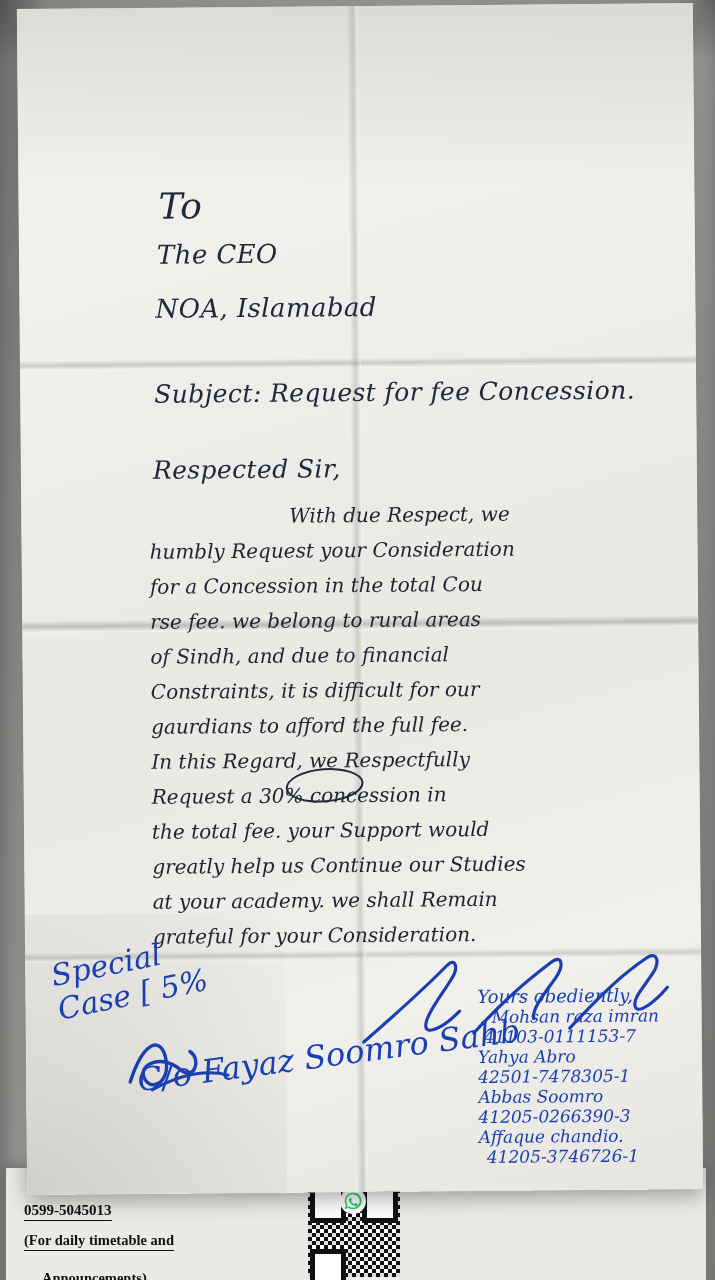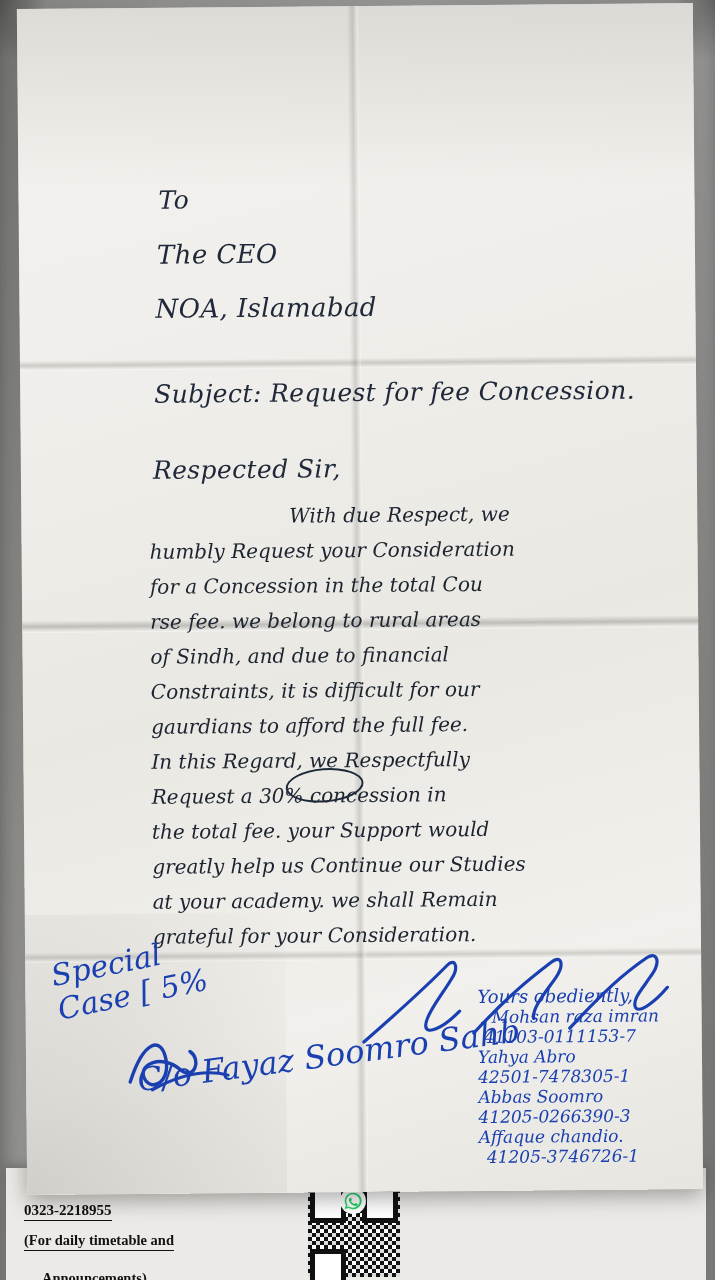--- a/index.html
+++ b/index.html
@@ -253,41 +253,41 @@
 <body>
 
 <div id="page">
 
   <div class="desk"></div>
   <div class="desk-shadow-left"></div>
   <div class="desk-shadow-right"></div>
   <div class="desk-shadow-top"></div>
 
   <div class="underpage">
-    <div class="contact-line">0323-2218955</div>
+    <div class="contact-line">0599-5045013</div>
     <div class="note-line1">(For daily timetable and</div>
     <div class="note-line2">Announcements)</div>
   </div>
   <div class="qr"></div>
   <div class="qr-bl"></div>
   <div class="qr-wa">
     <svg viewBox="0 0 24 24" aria-hidden="true">
         <path fill="#25D366" d="M12 2a10 10 0 00-8.6 15l-1.3 4.7 4.8-1.3A10 10 0 1012 2zm0 2a8 8 0 11-4.2 14.8l-.4-.2-2.6.7.7-2.5-.2-.4A8 8 0 0112 4zm-3.3 4.3c-.2 0-.5.1-.7.4-.3.3-.9.9-.9 2.1s1 2.4 1.1 2.6c.1.2 1.8 2.9 4.5 3.9 2.2.8 2.6.7 3.1.6.5 0 1.5-.6 1.7-1.2.2-.6.2-1.1.1-1.2-.1-.1-.3-.2-.6-.3l-1.6-.8c-.2-.1-.4-.1-.6.1l-.8 1c-.1.2-.3.2-.6.1-.3-.1-1.2-.5-2.2-1.4-.8-.7-1.4-1.6-1.5-1.9-.2-.3 0-.4.1-.6l.5-.5c.1-.2.2-.3.3-.5 0-.2 0-.4-.1-.5l-.7-1.7c-.2-.4-.4-.4-.6-.4z"></path>
       </svg>
   </div>
 
   <div class="letter">
     <div class="shade-tl"></div>
     <div class="shade-bl"></div>
     <div class="fold-h1"></div>
     <div class="fold-h2"></div>
     <div class="fold-h3"></div>
     <div class="fold-v1"></div>
 
-    <div class="hw ink" style="left:140px; top:178px; font-size:25px;">To</div>
+    <div class="hw ink" style="left:140px; top:178px; font-size:36px;">To</div>
     <div class="hw ink" style="left:138px; top:232px; font-size:26px;">The CEO</div>
     <div class="hw ink" style="left:136px; top:286px; font-size:26px;">NOA, Islamabad</div>
 
     <div class="hw ink" style="left:134px; top:372px; font-size:25px;">Subject: Request for fee Concession.</div>
 
     <div class="hw ink" style="left:132px; top:448px; font-size:25px;">Respected Sir,</div>
 
     <div class="body-block">
       <div class="line indent">With due Respect, we</div>
       <div class="line">humbly Request your Consideration</div>

